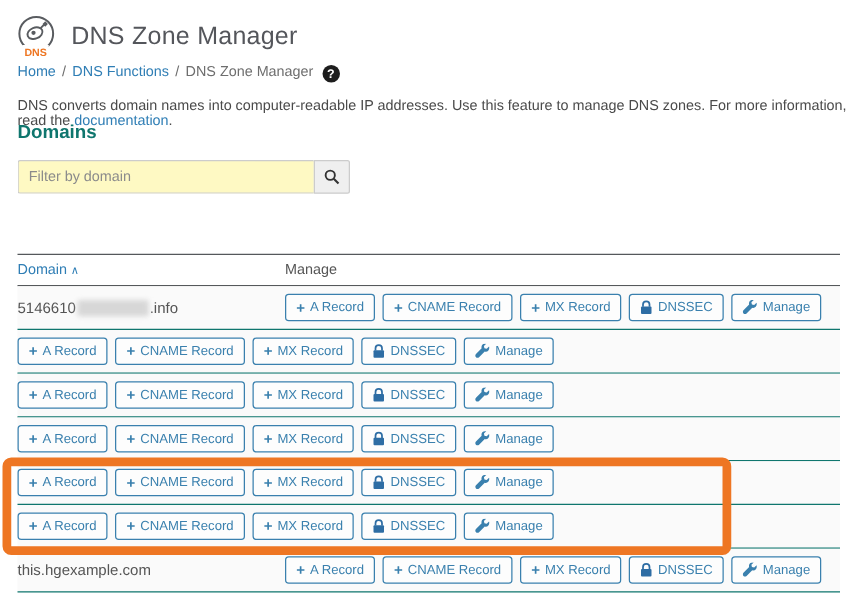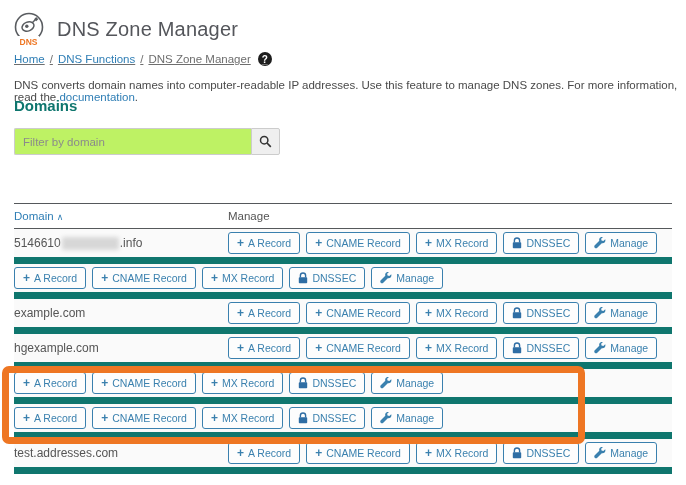--- a/index.html
+++ b/index.html
@@ -11,42 +11,42 @@
     position: relative;
   }
   .app { position: relative; width: 686px; height: 485px; }
 
   
   .page-header { position: absolute; top: 9px; left: 10px; display: flex; align-items: center; }
   .app-icon { width: 38px; height: 40px; position: relative; flex: 0 0 auto; }
   .page-title { margin-left: 9px; font-size: 20px; font-weight: 400; color: #54565b; letter-spacing: 0.2px; }
 
   
-  .breadcrumb { position: absolute; top: 52px; left: 14px; font-size: 11.5px; color: #6e6e6e; display: flex; align-items: center; text-decoration: underline; }
+  .breadcrumb { position: absolute; top: 52px; left: 14px; font-size: 11.5px; color: #6e6e6e; display: flex; align-items: flex-start; }
   .breadcrumb a { color: #2f7eb5; text-decoration: none; }
   .crumb-sep { margin: 0 5px; color: #6e6e6e; }
   .help-icon {
     display: inline-flex; align-items: center; justify-content: center;
     width: 14px; height: 14px; margin-left: 7px; border-radius: 50%;
     background: #1d1d1d; color: #fff; font-size: 10px; font-weight: bold; cursor: pointer;
   }
 
   
   .description { position: absolute; top: 79px; left: 14px; right: 8px; font-size: 11.5px; color: #4a4a4a; }
   .description a { color: #2f7eb5; text-decoration: none; }
 
   
   .section-heading { position: absolute; top: 97px; left: 14px; font-size: 15px; font-weight: 700; color: #0f766e; }
 
   
   .filter-group { position: absolute; top: 128px; left: 14px; display: flex; height: 27px; }
   .filter-input {
     width: 237px; height: 27px; border: 1px solid #cccccc; border-right: none;
     border-radius: 2px 0 0 2px; padding: 0 8px; font-size: 11.5px; color: #333;
-    font-family: "Liberation Sans", sans-serif; outline: none; background: #bef264;
+    font-family: "Liberation Sans", sans-serif; outline: none; background: #fef9c3;
   }
   .filter-input::placeholder { color: #8b8b8b; }
   .filter-button {
     width: 29px; height: 27px; border: 1px solid #cccccc; border-radius: 0 2px 2px 0;
     background: #efefef; display: flex; align-items: center; justify-content: center; cursor: pointer;
   }
 
   
   .domains-table { position: absolute; top: 203px; left: 14px; width: 658px; font-size: 12px; }
   .thead {
@@ -54,21 +54,21 @@
     border-top: 1px solid #55585b; border-bottom: 1px solid #55585b;
     font-size: 11.5px;
   }
   .col-domain { width: 214px; padding-right: 8px; }
   .col-actions { flex: 1; }
   .sort-link { color: #2f7eb5; text-decoration: none; cursor: pointer; }
   .sort-caret { font-size: 9px; margin-left: 3px; }
   .th-actions { color: #555; }
   .trow {
     display: flex; align-items: center; height: 35px;
-    background: #fafafa; border-bottom: 7px solid #0f766e;
+    background: #fafafa; border-bottom: 1px solid #0f766e;
   }
   .domain-text { color: #555; white-space: nowrap; }
   .redact {
     display: inline-block; vertical-align: middle; height: 13px;
     background: #d7d7d7; border-radius: 2px; filter: blur(2px); margin: 0 1px;
   }
   .actions-cell { flex: 1; display: flex; align-items: center; gap: 6px; }
   .action-btn {
     display: inline-flex; align-items: center; gap: 4px;
     height: 22px; padding: 0 8px; background: #fdfdfd;
@@ -194,22 +194,142 @@
             <button class="action-btn">
               <svg width="12" height="12" viewBox="0 0 14 14">
                 <path d="M13.3 3.4c0-.3-.1-.6-.2-.9l-2.2 2.2-2.1-.5-.5-2.1L10.5.0c-.3-.1-.6-.2-.9-.2C7.6-.2 6 1.4 6 3.3c0 .4.1.7.2 1L.9 9.6c-.8.8-.8 2.1 0 2.9.8.8 2.1.8 2.9 0l5.3-5.3c.3.1.7.2 1 .2 1.9 0 3.4-1.6 3.2-4z" fill="#3a80ae"></path>
               </svg>
               <span class="lbl">Manage</span>
             </button>
           </div>
     </div>
 
     <div class="trow">
+      <div class="actions-cell">
+            <button class="action-btn">
+              <span class="plus">+</span>
+              <span class="lbl">A Record</span>
+            </button>
+            <button class="action-btn">
+              <span class="plus">+</span>
+              <span class="lbl">CNAME Record</span>
+            </button>
+            <button class="action-btn">
+              <span class="plus">+</span>
+              <span class="lbl">MX Record</span>
+            </button>
+            <button class="action-btn">
+              <svg width="10" height="12" viewBox="0 0 10 12">
+                <path d="M2.4 5.4V3.6a2.6 2.6 0 0 1 5.2 0v1.8" fill="none" stroke="#2e6da4" stroke-width="1.4"></path>
+                <rect x="0.8" y="5.2" width="8.4" height="6" rx="0.8" fill="#2e6da4"></rect>
+              </svg>
+              <span class="lbl">DNSSEC</span>
+            </button>
+            <button class="action-btn">
+              <svg width="12" height="12" viewBox="0 0 14 14">
+                <path d="M13.3 3.4c0-.3-.1-.6-.2-.9l-2.2 2.2-2.1-.5-.5-2.1L10.5.0c-.3-.1-.6-.2-.9-.2C7.6-.2 6 1.4 6 3.3c0 .4.1.7.2 1L.9 9.6c-.8.8-.8 2.1 0 2.9.8.8 2.1.8 2.9 0l5.3-5.3c.3.1.7.2 1 .2 1.9 0 3.4-1.6 3.2-4z" fill="#3a80ae"></path>
+              </svg>
+              <span class="lbl">Manage</span>
+            </button>
+          </div>
+    </div>
+
+    <div class="trow">
+      <div class="actions-cell">
+            <button class="action-btn">
+              <span class="plus">+</span>
+              <span class="lbl">A Record</span>
+            </button>
+            <button class="action-btn">
+              <span class="plus">+</span>
+              <span class="lbl">CNAME Record</span>
+            </button>
+            <button class="action-btn">
+              <span class="plus">+</span>
+              <span class="lbl">MX Record</span>
+            </button>
+            <button class="action-btn">
+              <svg width="10" height="12" viewBox="0 0 10 12">
+                <path d="M2.4 5.4V3.6a2.6 2.6 0 0 1 5.2 0v1.8" fill="none" stroke="#2e6da4" stroke-width="1.4"></path>
+                <rect x="0.8" y="5.2" width="8.4" height="6" rx="0.8" fill="#2e6da4"></rect>
+              </svg>
+              <span class="lbl">DNSSEC</span>
+            </button>
+            <button class="action-btn">
+              <svg width="12" height="12" viewBox="0 0 14 14">
+                <path d="M13.3 3.4c0-.3-.1-.6-.2-.9l-2.2 2.2-2.1-.5-.5-2.1L10.5.0c-.3-.1-.6-.2-.9-.2C7.6-.2 6 1.4 6 3.3c0 .4.1.7.2 1L.9 9.6c-.8.8-.8 2.1 0 2.9.8.8 2.1.8 2.9 0l5.3-5.3c.3.1.7.2 1 .2 1.9 0 3.4-1.6 3.2-4z" fill="#3a80ae"></path>
+              </svg>
+              <span class="lbl">Manage</span>
+            </button>
+          </div>
+    </div>
+
+    <div class="trow">
+      <div class="actions-cell">
+            <button class="action-btn">
+              <span class="plus">+</span>
+              <span class="lbl">A Record</span>
+            </button>
+            <button class="action-btn">
+              <span class="plus">+</span>
+              <span class="lbl">CNAME Record</span>
+            </button>
+            <button class="action-btn">
+              <span class="plus">+</span>
+              <span class="lbl">MX Record</span>
+            </button>
+            <button class="action-btn">
+              <svg width="10" height="12" viewBox="0 0 10 12">
+                <path d="M2.4 5.4V3.6a2.6 2.6 0 0 1 5.2 0v1.8" fill="none" stroke="#2e6da4" stroke-width="1.4"></path>
+                <rect x="0.8" y="5.2" width="8.4" height="6" rx="0.8" fill="#2e6da4"></rect>
+              </svg>
+              <span class="lbl">DNSSEC</span>
+            </button>
+            <button class="action-btn">
+              <svg width="12" height="12" viewBox="0 0 14 14">
+                <path d="M13.3 3.4c0-.3-.1-.6-.2-.9l-2.2 2.2-2.1-.5-.5-2.1L10.5.0c-.3-.1-.6-.2-.9-.2C7.6-.2 6 1.4 6 3.3c0 .4.1.7.2 1L.9 9.6c-.8.8-.8 2.1 0 2.9.8.8 2.1.8 2.9 0l5.3-5.3c.3.1.7.2 1 .2 1.9 0 3.4-1.6 3.2-4z" fill="#3a80ae"></path>
+              </svg>
+              <span class="lbl">Manage</span>
+            </button>
+          </div>
+    </div>
+
+    <div class="trow">
+      <div class="actions-cell">
+            <button class="action-btn">
+              <span class="plus">+</span>
+              <span class="lbl">A Record</span>
+            </button>
+            <button class="action-btn">
+              <span class="plus">+</span>
+              <span class="lbl">CNAME Record</span>
+            </button>
+            <button class="action-btn">
+              <span class="plus">+</span>
+              <span class="lbl">MX Record</span>
+            </button>
+            <button class="action-btn">
+              <svg width="10" height="12" viewBox="0 0 10 12">
+                <path d="M2.4 5.4V3.6a2.6 2.6 0 0 1 5.2 0v1.8" fill="none" stroke="#2e6da4" stroke-width="1.4"></path>
+                <rect x="0.8" y="5.2" width="8.4" height="6" rx="0.8" fill="#2e6da4"></rect>
+              </svg>
+              <span class="lbl">DNSSEC</span>
+            </button>
+            <button class="action-btn">
+              <svg width="12" height="12" viewBox="0 0 14 14">
+                <path d="M13.3 3.4c0-.3-.1-.6-.2-.9l-2.2 2.2-2.1-.5-.5-2.1L10.5.0c-.3-.1-.6-.2-.9-.2C7.6-.2 6 1.4 6 3.3c0 .4.1.7.2 1L.9 9.6c-.8.8-.8 2.1 0 2.9.8.8 2.1.8 2.9 0l5.3-5.3c.3.1.7.2 1 .2 1.9 0 3.4-1.6 3.2-4z" fill="#3a80ae"></path>
+              </svg>
+              <span class="lbl">Manage</span>
+            </button>
+          </div>
+    </div>
+
+    <div class="trow">
       <div class="col-domain domain-text">
-        <span>example.com</span><span></span>
+        <span>this.hgexample.com</span><span></span>
       </div>
       <div class="actions-cell">
             <button class="action-btn">
               <span class="plus">+</span>
               <span class="lbl">A Record</span>
             </button>
             <button class="action-btn">
               <span class="plus">+</span>
               <span class="lbl">CNAME Record</span>
             </button>
@@ -225,144 +345,18 @@
               <span class="lbl">DNSSEC</span>
             </button>
             <button class="action-btn">
               <svg width="12" height="12" viewBox="0 0 14 14">
                 <path d="M13.3 3.4c0-.3-.1-.6-.2-.9l-2.2 2.2-2.1-.5-.5-2.1L10.5.0c-.3-.1-.6-.2-.9-.2C7.6-.2 6 1.4 6 3.3c0 .4.1.7.2 1L.9 9.6c-.8.8-.8 2.1 0 2.9.8.8 2.1.8 2.9 0l5.3-5.3c.3.1.7.2 1 .2 1.9 0 3.4-1.6 3.2-4z" fill="#3a80ae"></path>
               </svg>
               <span class="lbl">Manage</span>
             </button>
           </div>
     </div>
-
-    <div class="trow">
-      <div class="col-domain domain-text">
-        <span>hgexample.com</span><span></span>
-      </div>
-      <div class="actions-cell">
-            <button class="action-btn">
-              <span class="plus">+</span>
-              <span class="lbl">A Record</span>
-            </button>
-            <button class="action-btn">
-              <span class="plus">+</span>
-              <span class="lbl">CNAME Record</span>
-            </button>
-            <button class="action-btn">
-              <span class="plus">+</span>
-              <span class="lbl">MX Record</span>
-            </button>
-            <button class="action-btn">
-              <svg width="10" height="12" viewBox="0 0 10 12">
-                <path d="M2.4 5.4V3.6a2.6 2.6 0 0 1 5.2 0v1.8" fill="none" stroke="#2e6da4" stroke-width="1.4"></path>
-                <rect x="0.8" y="5.2" width="8.4" height="6" rx="0.8" fill="#2e6da4"></rect>
-              </svg>
-              <span class="lbl">DNSSEC</span>
-            </button>
-            <button class="action-btn">
-              <svg width="12" height="12" viewBox="0 0 14 14">
-                <path d="M13.3 3.4c0-.3-.1-.6-.2-.9l-2.2 2.2-2.1-.5-.5-2.1L10.5.0c-.3-.1-.6-.2-.9-.2C7.6-.2 6 1.4 6 3.3c0 .4.1.7.2 1L.9 9.6c-.8.8-.8 2.1 0 2.9.8.8 2.1.8 2.9 0l5.3-5.3c.3.1.7.2 1 .2 1.9 0 3.4-1.6 3.2-4z" fill="#3a80ae"></path>
-              </svg>
-              <span class="lbl">Manage</span>
-            </button>
-          </div>
-    </div>
-
-    <div class="trow">
-      <div class="actions-cell">
-            <button class="action-btn">
-              <span class="plus">+</span>
-              <span class="lbl">A Record</span>
-            </button>
-            <button class="action-btn">
-              <span class="plus">+</span>
-              <span class="lbl">CNAME Record</span>
-            </button>
-            <button class="action-btn">
-              <span class="plus">+</span>
-              <span class="lbl">MX Record</span>
-            </button>
-            <button class="action-btn">
-              <svg width="10" height="12" viewBox="0 0 10 12">
-                <path d="M2.4 5.4V3.6a2.6 2.6 0 0 1 5.2 0v1.8" fill="none" stroke="#2e6da4" stroke-width="1.4"></path>
-                <rect x="0.8" y="5.2" width="8.4" height="6" rx="0.8" fill="#2e6da4"></rect>
-              </svg>
-              <span class="lbl">DNSSEC</span>
-            </button>
-            <button class="action-btn">
-              <svg width="12" height="12" viewBox="0 0 14 14">
-                <path d="M13.3 3.4c0-.3-.1-.6-.2-.9l-2.2 2.2-2.1-.5-.5-2.1L10.5.0c-.3-.1-.6-.2-.9-.2C7.6-.2 6 1.4 6 3.3c0 .4.1.7.2 1L.9 9.6c-.8.8-.8 2.1 0 2.9.8.8 2.1.8 2.9 0l5.3-5.3c.3.1.7.2 1 .2 1.9 0 3.4-1.6 3.2-4z" fill="#3a80ae"></path>
-              </svg>
-              <span class="lbl">Manage</span>
-            </button>
-          </div>
-    </div>
-
-    <div class="trow">
-      <div class="actions-cell">
-            <button class="action-btn">
-              <span class="plus">+</span>
-              <span class="lbl">A Record</span>
-            </button>
-            <button class="action-btn">
-              <span class="plus">+</span>
-              <span class="lbl">CNAME Record</span>
-            </button>
-            <button class="action-btn">
-              <span class="plus">+</span>
-              <span class="lbl">MX Record</span>
-            </button>
-            <button class="action-btn">
-              <svg width="10" height="12" viewBox="0 0 10 12">
-                <path d="M2.4 5.4V3.6a2.6 2.6 0 0 1 5.2 0v1.8" fill="none" stroke="#2e6da4" stroke-width="1.4"></path>
-                <rect x="0.8" y="5.2" width="8.4" height="6" rx="0.8" fill="#2e6da4"></rect>
-              </svg>
-              <span class="lbl">DNSSEC</span>
-            </button>
-            <button class="action-btn">
-              <svg width="12" height="12" viewBox="0 0 14 14">
-                <path d="M13.3 3.4c0-.3-.1-.6-.2-.9l-2.2 2.2-2.1-.5-.5-2.1L10.5.0c-.3-.1-.6-.2-.9-.2C7.6-.2 6 1.4 6 3.3c0 .4.1.7.2 1L.9 9.6c-.8.8-.8 2.1 0 2.9.8.8 2.1.8 2.9 0l5.3-5.3c.3.1.7.2 1 .2 1.9 0 3.4-1.6 3.2-4z" fill="#3a80ae"></path>
-              </svg>
-              <span class="lbl">Manage</span>
-            </button>
-          </div>
-    </div>
-
-    <div class="trow">
-      <div class="col-domain domain-text">
-        <span>test.addresses.com</span><span></span>
-      </div>
-      <div class="actions-cell">
-            <button class="action-btn">
-              <span class="plus">+</span>
-              <span class="lbl">A Record</span>
-            </button>
-            <button class="action-btn">
-              <span class="plus">+</span>
-              <span class="lbl">CNAME Record</span>
-            </button>
-            <button class="action-btn">
-              <span class="plus">+</span>
-              <span class="lbl">MX Record</span>
-            </button>
-            <button class="action-btn">
-              <svg width="10" height="12" viewBox="0 0 10 12">
-                <path d="M2.4 5.4V3.6a2.6 2.6 0 0 1 5.2 0v1.8" fill="none" stroke="#2e6da4" stroke-width="1.4"></path>
-                <rect x="0.8" y="5.2" width="8.4" height="6" rx="0.8" fill="#2e6da4"></rect>
-              </svg>
-              <span class="lbl">DNSSEC</span>
-            </button>
-            <button class="action-btn">
-              <svg width="12" height="12" viewBox="0 0 14 14">
-                <path d="M13.3 3.4c0-.3-.1-.6-.2-.9l-2.2 2.2-2.1-.5-.5-2.1L10.5.0c-.3-.1-.6-.2-.9-.2C7.6-.2 6 1.4 6 3.3c0 .4.1.7.2 1L.9 9.6c-.8.8-.8 2.1 0 2.9.8.8 2.1.8 2.9 0l5.3-5.3c.3.1.7.2 1 .2 1.9 0 3.4-1.6 3.2-4z" fill="#3a80ae"></path>
-              </svg>
-              <span class="lbl">Manage</span>
-            </button>
-          </div>
-    </div>
   </div>
   </div>
 
   <div class="highlight-box"></div>
 
 </div>
 
 </body></html>

